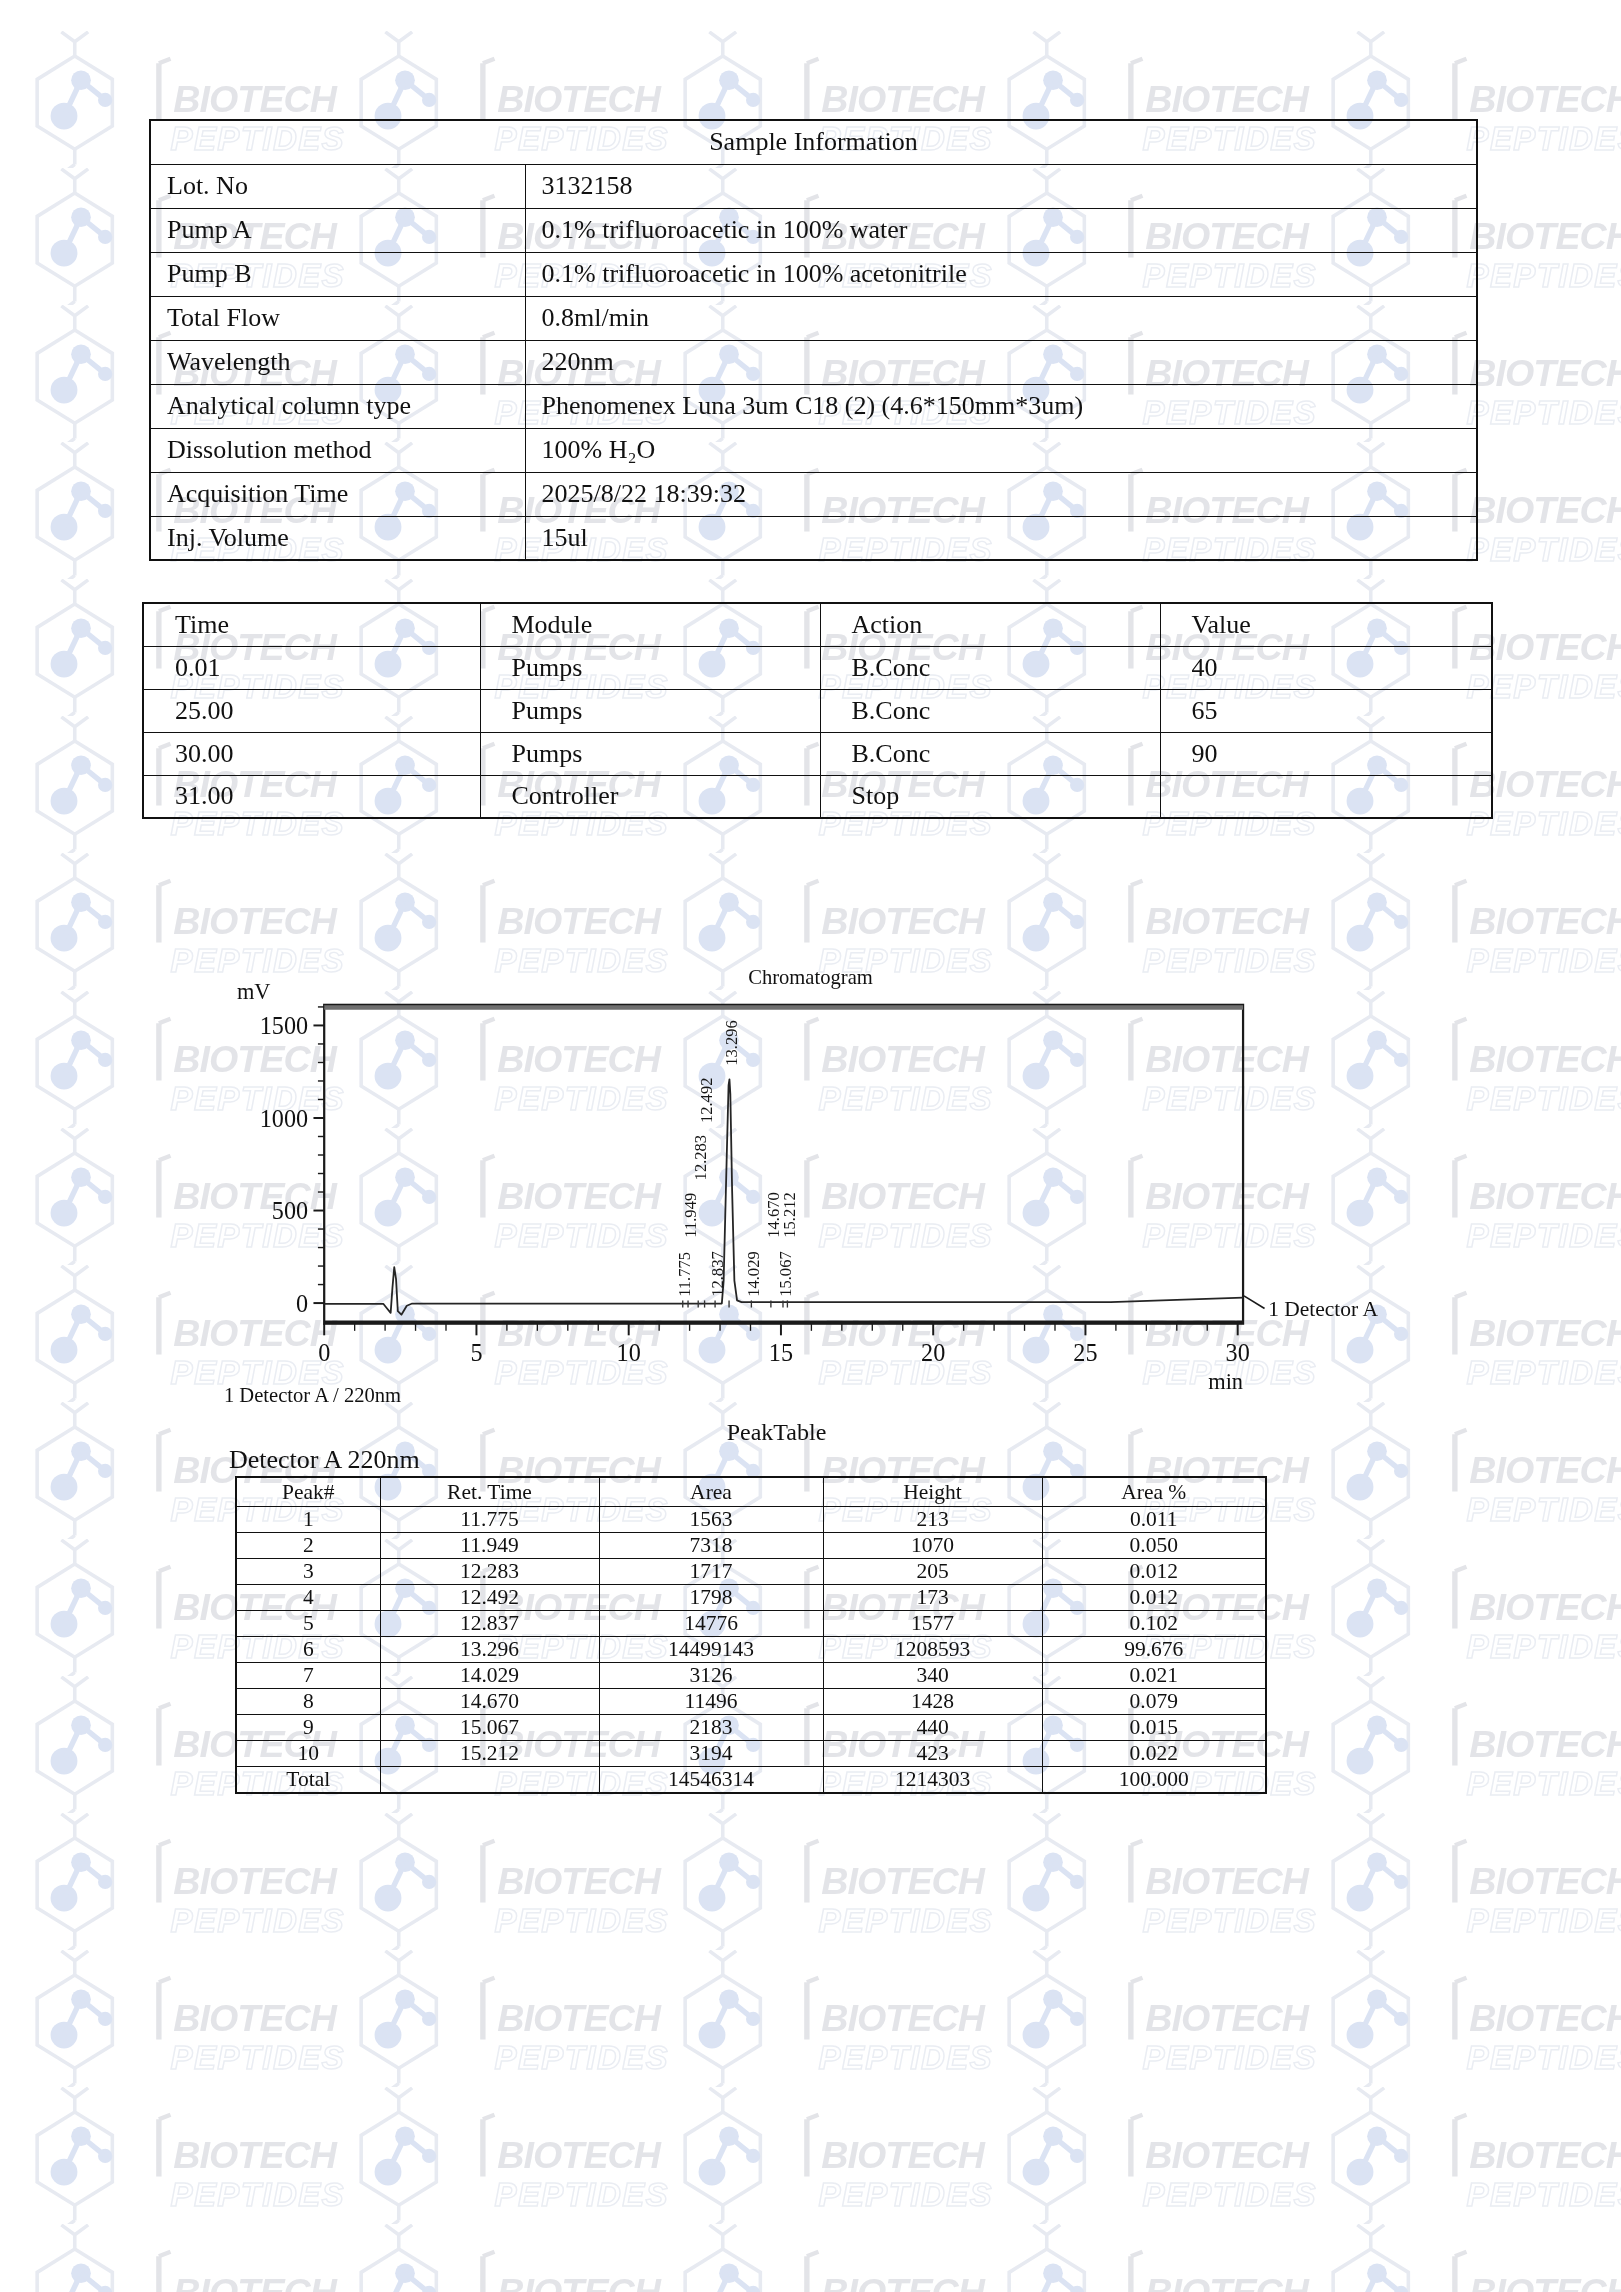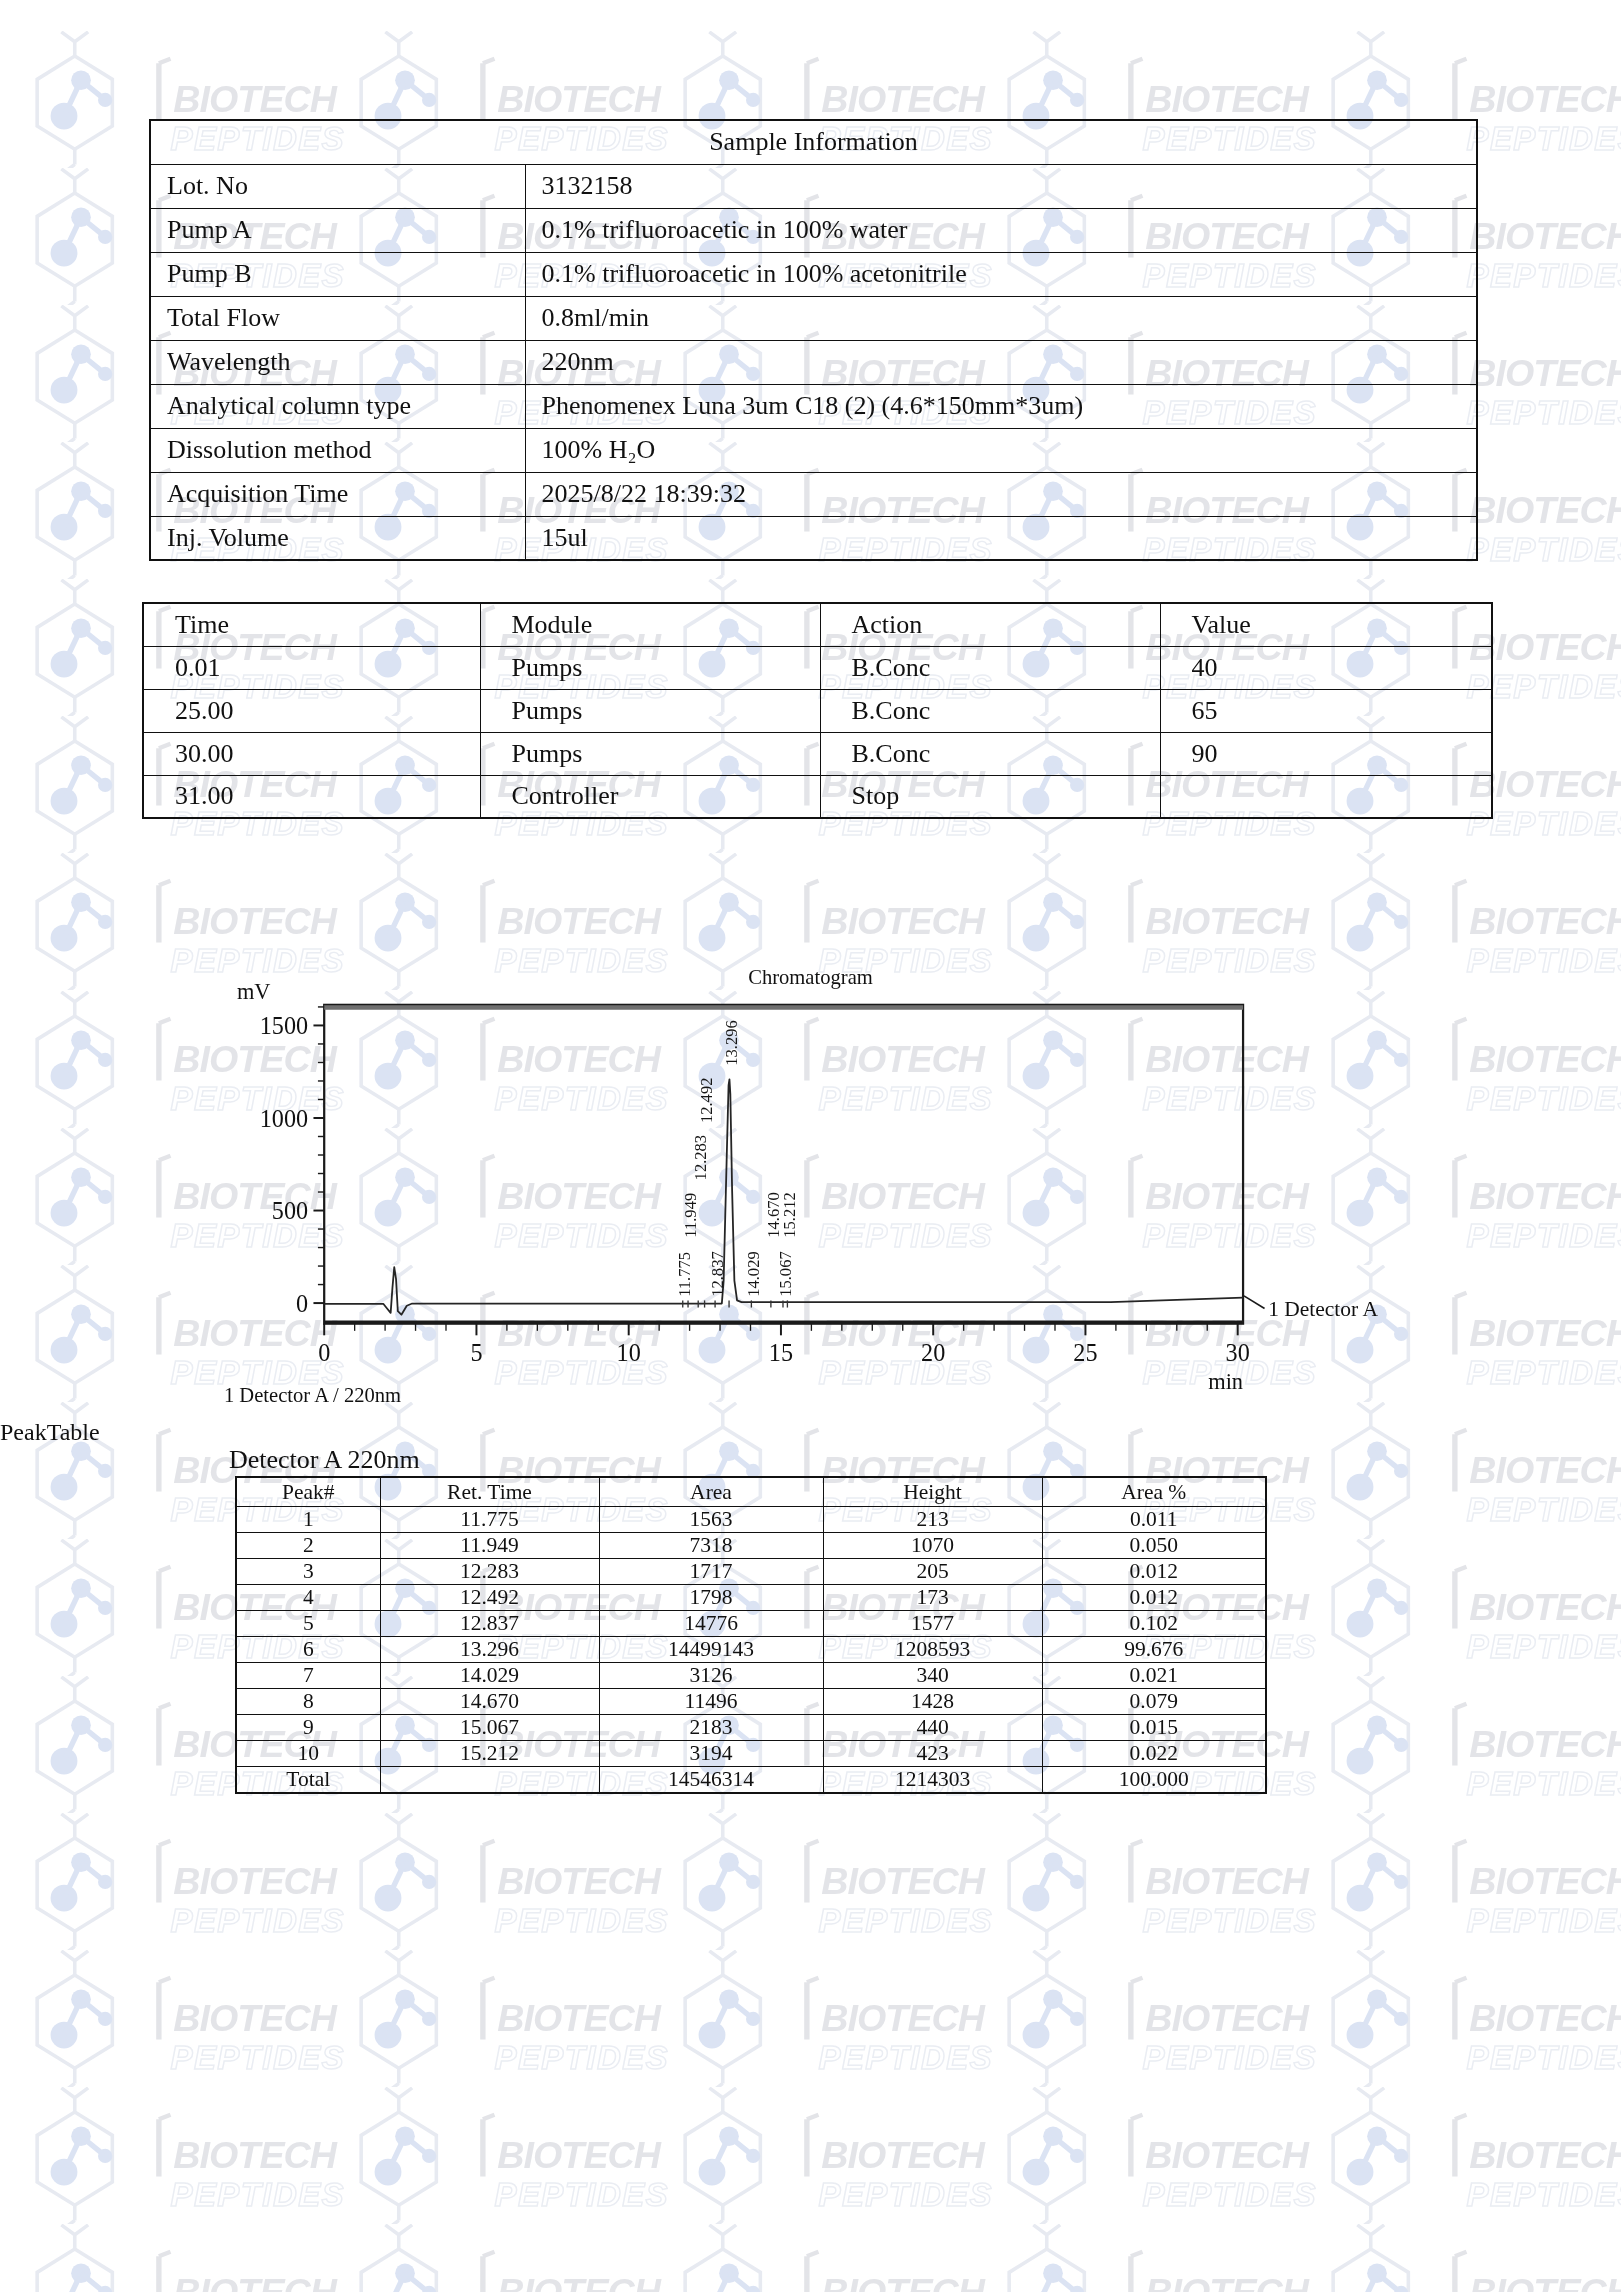--- a/index.html
+++ b/index.html
@@ -16,21 +16,21 @@
   .sample-table { border:2.7px solid #111; }
   .sample-table td { border:1.8px solid #111; height:44px; font-size:26px; padding-left:16px; vertical-align:middle; }
   .sample-table td.caption-cell { text-align:center; padding-left:0; }
   .program-table { border:2.7px solid #111; }
   .program-table td { border:1.8px solid #111; height:43px; font-size:26px; padding-left:31px; vertical-align:middle; }
   .peak-table { border:2.7px solid #111; }
   .peak-table td { border:1.8px solid #111; height:26px; font-size:21.5px; text-align:center; vertical-align:middle; }
   .peak-table tr.header-row td { height:29.6px; }
 
   .chromatogram { position:absolute; left:0; top:967px; width:1621px; height:459px; z-index:2; }
-  .pt-title { position:absolute; left:0; top:1419px; width:1553px; text-align:left; font-size:24px; z-index:2; }
+  .pt-title { position:absolute; left:0; top:1419px; width:1553px; text-align:center; font-size:24px; z-index:2; }
   .pt-subtitle { position:absolute; left:229px; top:1445px; font-size:26px; z-index:2; }
 </style>
 </head>
 <body>
 
 <div class="page">
   <div class="watermark-layer">
       <div class="wm-tile" style="left: 29.6px; top: 31px;"><svg width="324" height="137" viewBox="0 0 362 153">
         <g stroke="#e7eaf1" stroke-width="4" fill="none">
           <path d="M50,28 L92,54 L92,106 L50,132 L8,106 L8,54 Z"></path>

